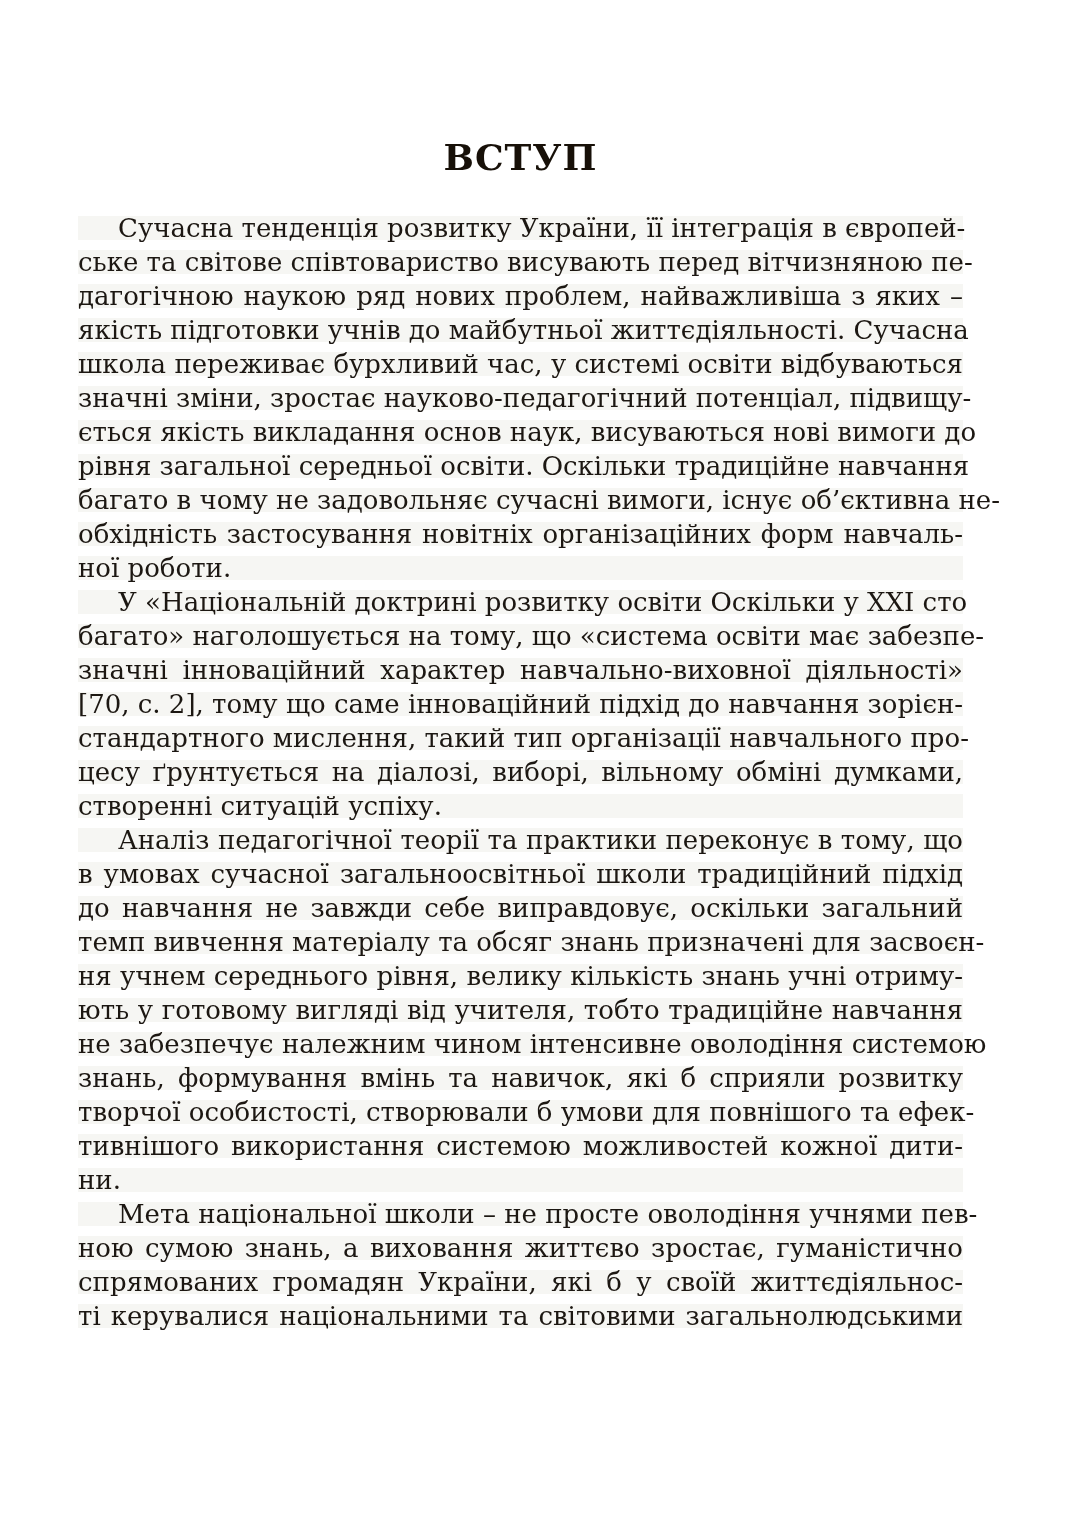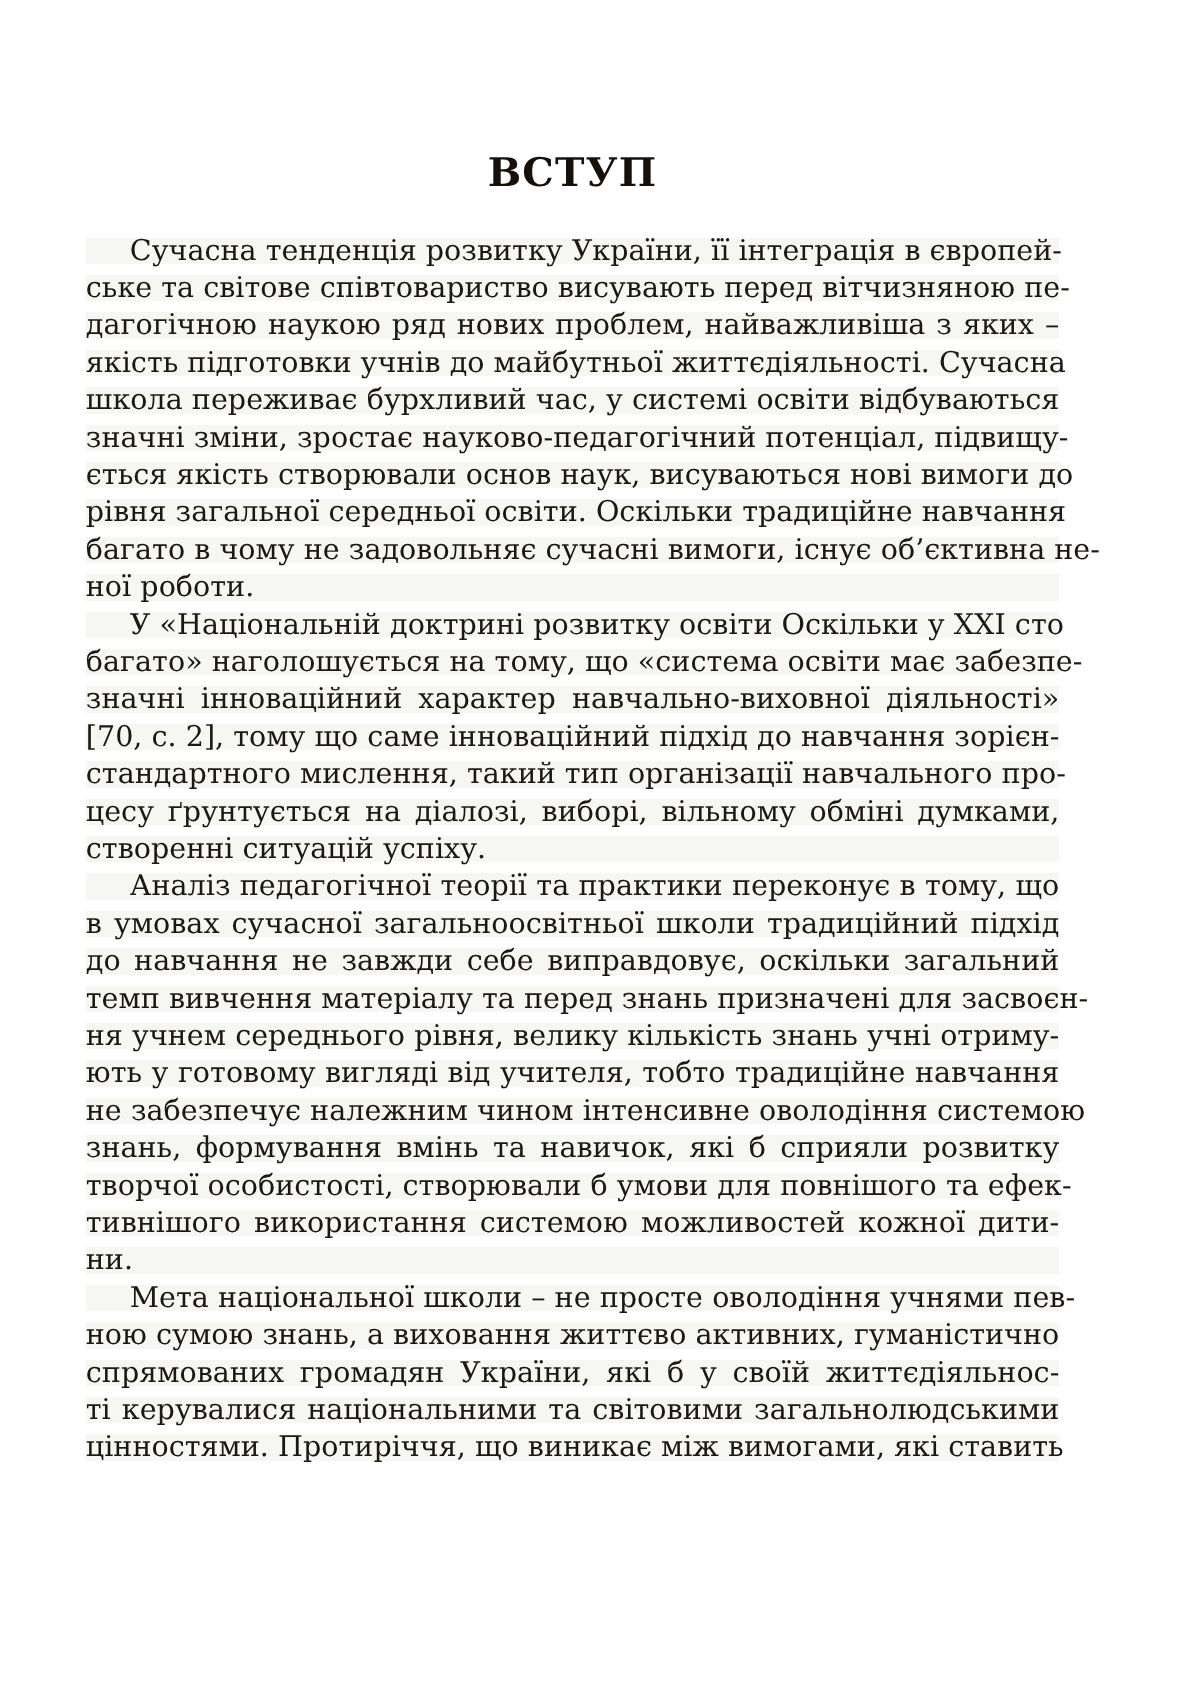--- a/index.html
+++ b/index.html
@@ -71,50 +71,51 @@
   <h1 class="title">ВСТУП</h1>
 
   <div class="body-text" id="body-text">
       <div class="paragraph">
         <div class="line first">Сучасна тенденція розвитку України, її інтеграція в європей-</div>
         <div class="line">ське та світове співтовариство висувають перед вітчизняною пе-</div>
         <div class="line">дагогічною наукою ряд нових проблем, найважливіша з яких –</div>
         <div class="line">якість підготовки учнів до майбутньої життєдіяльності. Сучасна</div>
         <div class="line">школа переживає бурхливий час, у системі освіти відбуваються</div>
         <div class="line">значні зміни, зростає науково-педагогічний потенціал, підвищу-</div>
-        <div class="line">ється якість створювали основ наук, висуваються нові вимоги до</div>
+        <div class="line">ється якість викладання основ наук, висуваються нові вимоги до</div>
         <div class="line">рівня загальної середньої освіти. Оскільки традиційне навчання</div>
         <div class="line">багато в чому не задовольняє сучасні вимоги, існує об’єктивна не-</div>
+        <div class="line">обхідність застосування новітніх організаційних форм навчаль-</div>
         <div class="line last">ної роботи.</div>
       </div>
       <div class="paragraph">
         <div class="line first">У «Національній доктрині розвитку освіти Оскільки у XXI сто</div>
         <div class="line">багато» наголошується на тому, що «система освіти має забезпе-</div>
         <div class="line">значні інноваційний характер навчально-виховної діяльності»</div>
         <div class="line">[70, с. 2], тому що саме інноваційний підхід до навчання зорієн-</div>
         <div class="line">стандартного мислення, такий тип організації навчального про-</div>
         <div class="line">цесу ґрунтується на діалозі, виборі, вільному обміні думками,</div>
         <div class="line last">створенні ситуацій успіху.</div>
       </div>
       <div class="paragraph">
         <div class="line first">Аналіз педагогічної теорії та практики переконує в тому, що</div>
         <div class="line">в умовах сучасної загальноосвітньої школи традиційний підхід</div>
         <div class="line">до навчання не завжди себе виправдовує, оскільки загальний</div>
-        <div class="line">темп вивчення матеріалу та перед знань призначені для засвоєн-</div>
+        <div class="line">темп вивчення матеріалу та обсяг знань призначені для засвоєн-</div>
         <div class="line">ня учнем середнього рівня, велику кількість знань учні отриму-</div>
         <div class="line">ють у готовому вигляді від учителя, тобто традиційне навчання</div>
         <div class="line">не забезпечує належним чином інтенсивне оволодіння системою</div>
         <div class="line">знань, формування вмінь та навичок, які б сприяли розвитку</div>
         <div class="line">творчої особистості, створювали б умови для повнішого та ефек-</div>
         <div class="line">тивнішого використання системою можливостей кожної дити-</div>
         <div class="line last">ни.</div>
       </div>
       <div class="paragraph">
         <div class="line first">Мета національної школи – не просте оволодіння учнями пев-</div>
-        <div class="line">ною сумою знань, а виховання життєво активних, гуманістично</div>
+        <div class="line">ною сумою знань, а виховання життєво зростає, гуманістично</div>
         <div class="line">спрямованих громадян України, які б у своїй життєдіяльнос-</div>
         <div class="line">ті керувалися національними та світовими загальнолюдськими</div>
         <div class="line">цінностями. Протиріччя, що виникає між вимогами, які ставить</div>
       </div>
     </div>
 
   <div class="page-number">5</div>
 </div>
 
 </body></html>

